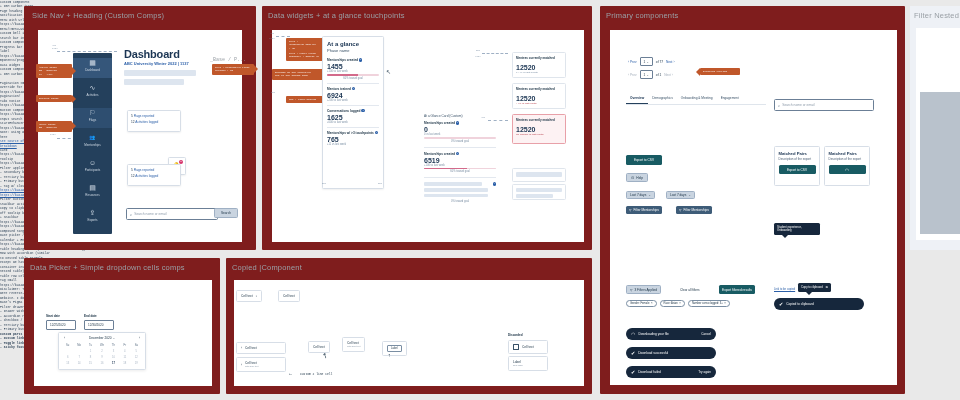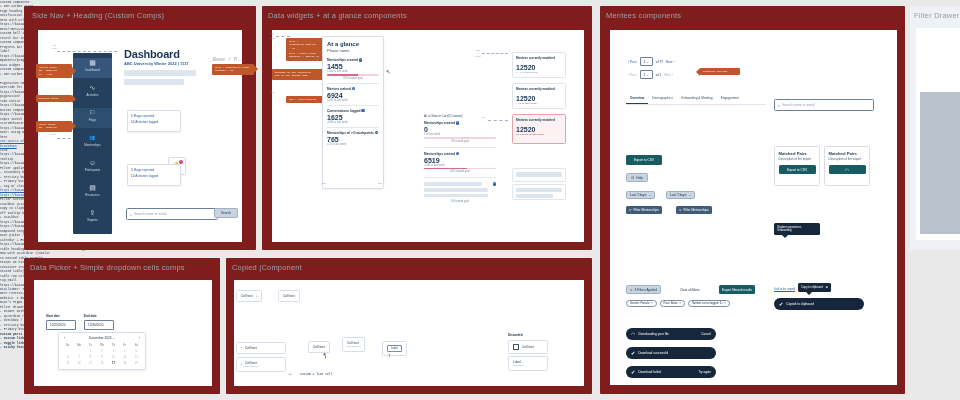--- a/index.html
+++ b/index.html
@@ -186,21 +186,21 @@
 </div>
 
 <div class="note" style="left:124px;top:200px;">Search bar input + submit button</div>
 <div class="searchbar" style="position:absolute;left:126px;top:208px;width:84px;">
   <span style="font-size:4px;color:#5b6f84;">⌕</span>
   <span class="ph">Search name or email</span>
 </div>
 <div class="btn btn-secondary" style="position:absolute;left:214px;top:208px;width:24px;height:10px;box-sizing:border-box;padding:0;">Search</div>
 
 <div class="frame" style="left:262px;top:6px;width:330px;height:244px;">
-  <div class="frame-title" style="left:6px;top:5px;">Data widgets + at a glance components</div>
+  <div class="frame-title" style="left:6px;top:5px;">Data widgets + at a glance touchpoints</div>
   <div class="inner" style="left:10px;top:24px;width:312px;height:212px;"></div>
 </div>
 
 <div class="note" style="left:314px;top:31px;">Custom component</div>
 <div class="callout" style="left:286px;top:38px;width:32px;">Text + Heading/H5_smaller
 + H5</div>
 <div class="callout" style="left:286px;top:50px;width:32px;">Text + Label_Large
 Semantic + Inside H2</div>
 <div class="callout" style="left:272px;top:69px;width:46px;">Depends on the objective
 set in the tenant dash</div>
@@ -311,21 +311,21 @@
 </div>
 <div class="widget" style="position:absolute;left:512px;top:184px;width:54px;height:16px;box-sizing:border-box;">
   <div class="skel" style="width:100%;height:4px;"></div>
   <div class="skel" style="width:80%;height:4px;margin-top:2px;"></div>
 </div>
 
 <div class="dimlabel" style="left:322px;top:182px;">8px</div>
 <div class="dimlabel" style="left:378px;top:182px;">8px</div>
 
 <div class="frame" style="left:600px;top:6px;width:305px;height:388px;">
-  <div class="frame-title" style="left:6px;top:5px;">Mentees components</div>
+  <div class="frame-title" style="left:6px;top:5px;">Primary components</div>
   <div class="inner" style="left:10px;top:24px;width:287px;height:355px;"></div>
 </div>
 
 <div class="note" style="left:626px;top:32px;width:92px;">
   <span>Pagination Small w/ white background
 override for select
 https://basaweb.design/components/
 pagination/</span>
 </div>
 <div class="pagrow" style="position:absolute;left:628px;top:57px;">
@@ -581,21 +581,21 @@
 <div class="flabel" style="position:absolute;left:508px;top:333px;">Discarded</div>
 <div class="tcell" style="position:absolute;left:508px;top:340px;width:40px;box-sizing:border-box;">
   <span class="cb"></span>
   <span>Cell text</span>
 </div>
 <div class="tcell" style="position:absolute;left:508px;top:356px;width:40px;box-sizing:border-box;">
   <span><span>Label</span><span class="sub">Sub label</span></span>
 </div>
 
 <div class="filterdrawer" style="left:910px;top:6px;width:50px;height:244px;">
-  <div class="frame-title" style="left:4px;top:5px;">Filter Drawer</div>
+  <div class="frame-title" style="left:4px;top:5px;">Filter Nested</div>
   <div class="inner" style="left:6px;top:22px;width:54px;height:212px;"></div>
 </div>
 <div class="note" style="left:920px;top:32px;width:44px;">Filter drawer - C
 - Drawer with cus
 - Accordion range
 - Checkbox / Rad
 - Tertiary butto
 - Primary button</div>
 <div class="note" style="left:920px;top:62px;width:44px;font-weight:bold;"><span>Custom parts
 - Custom link "Cl

